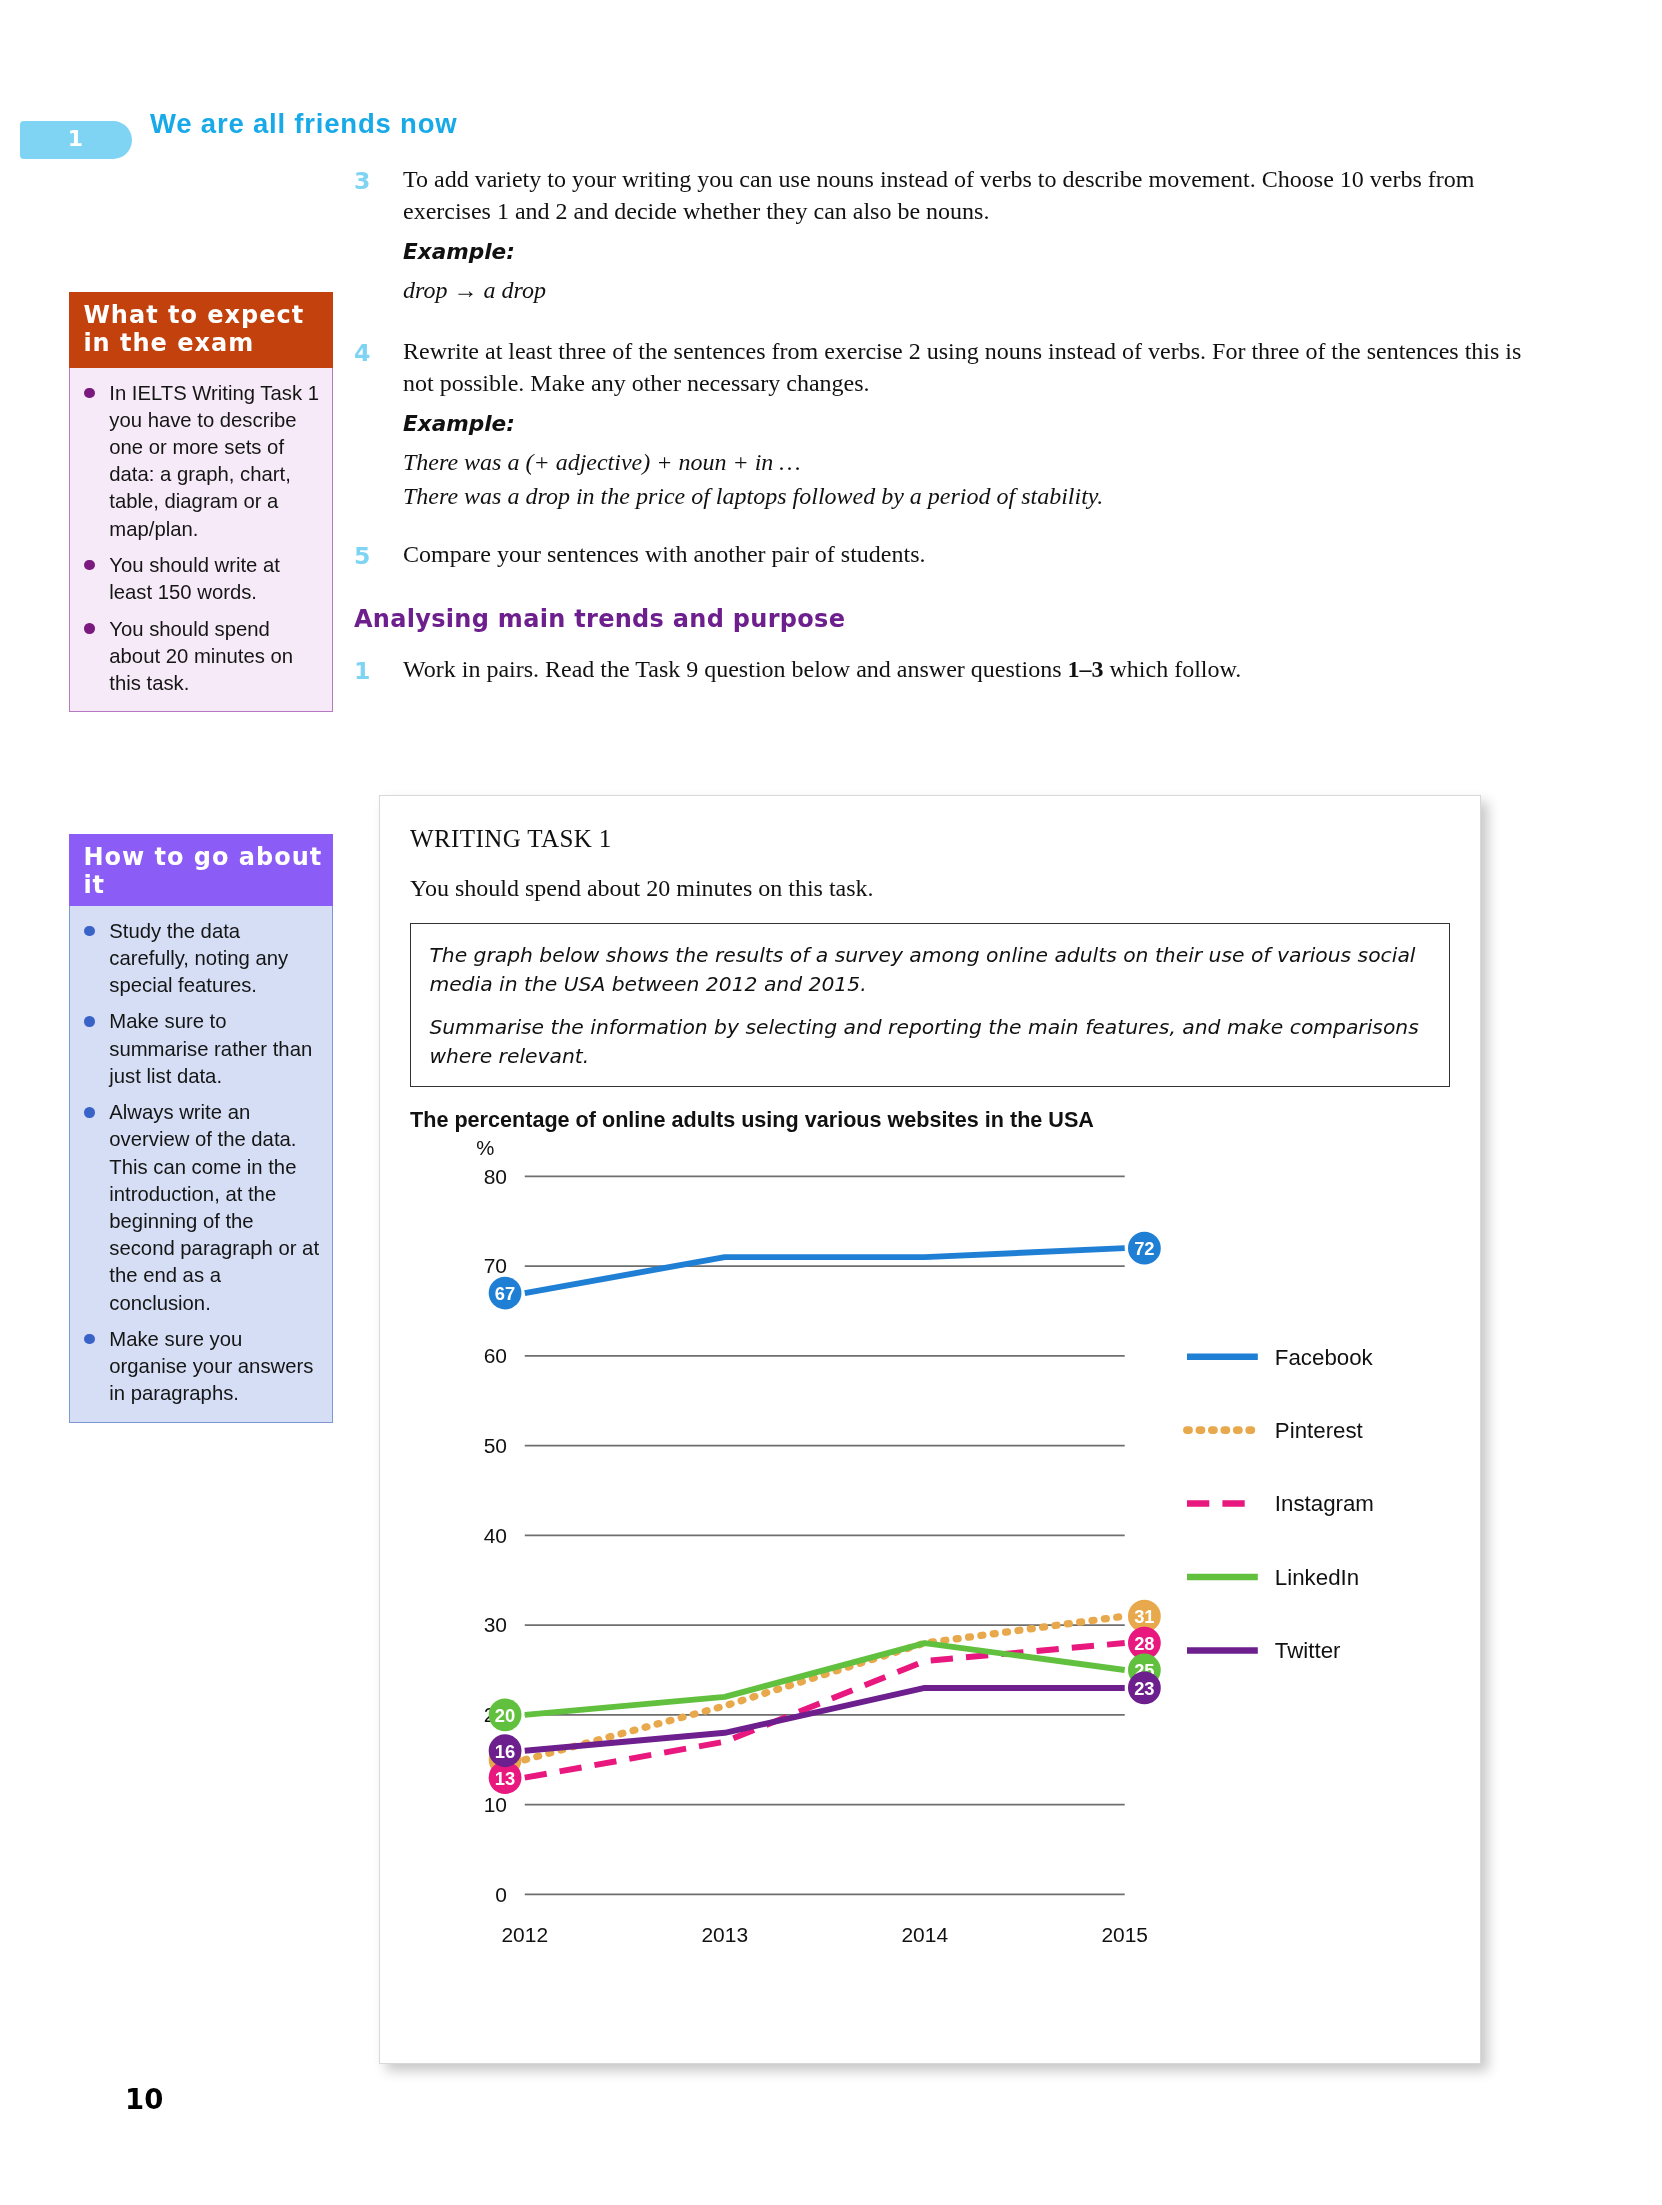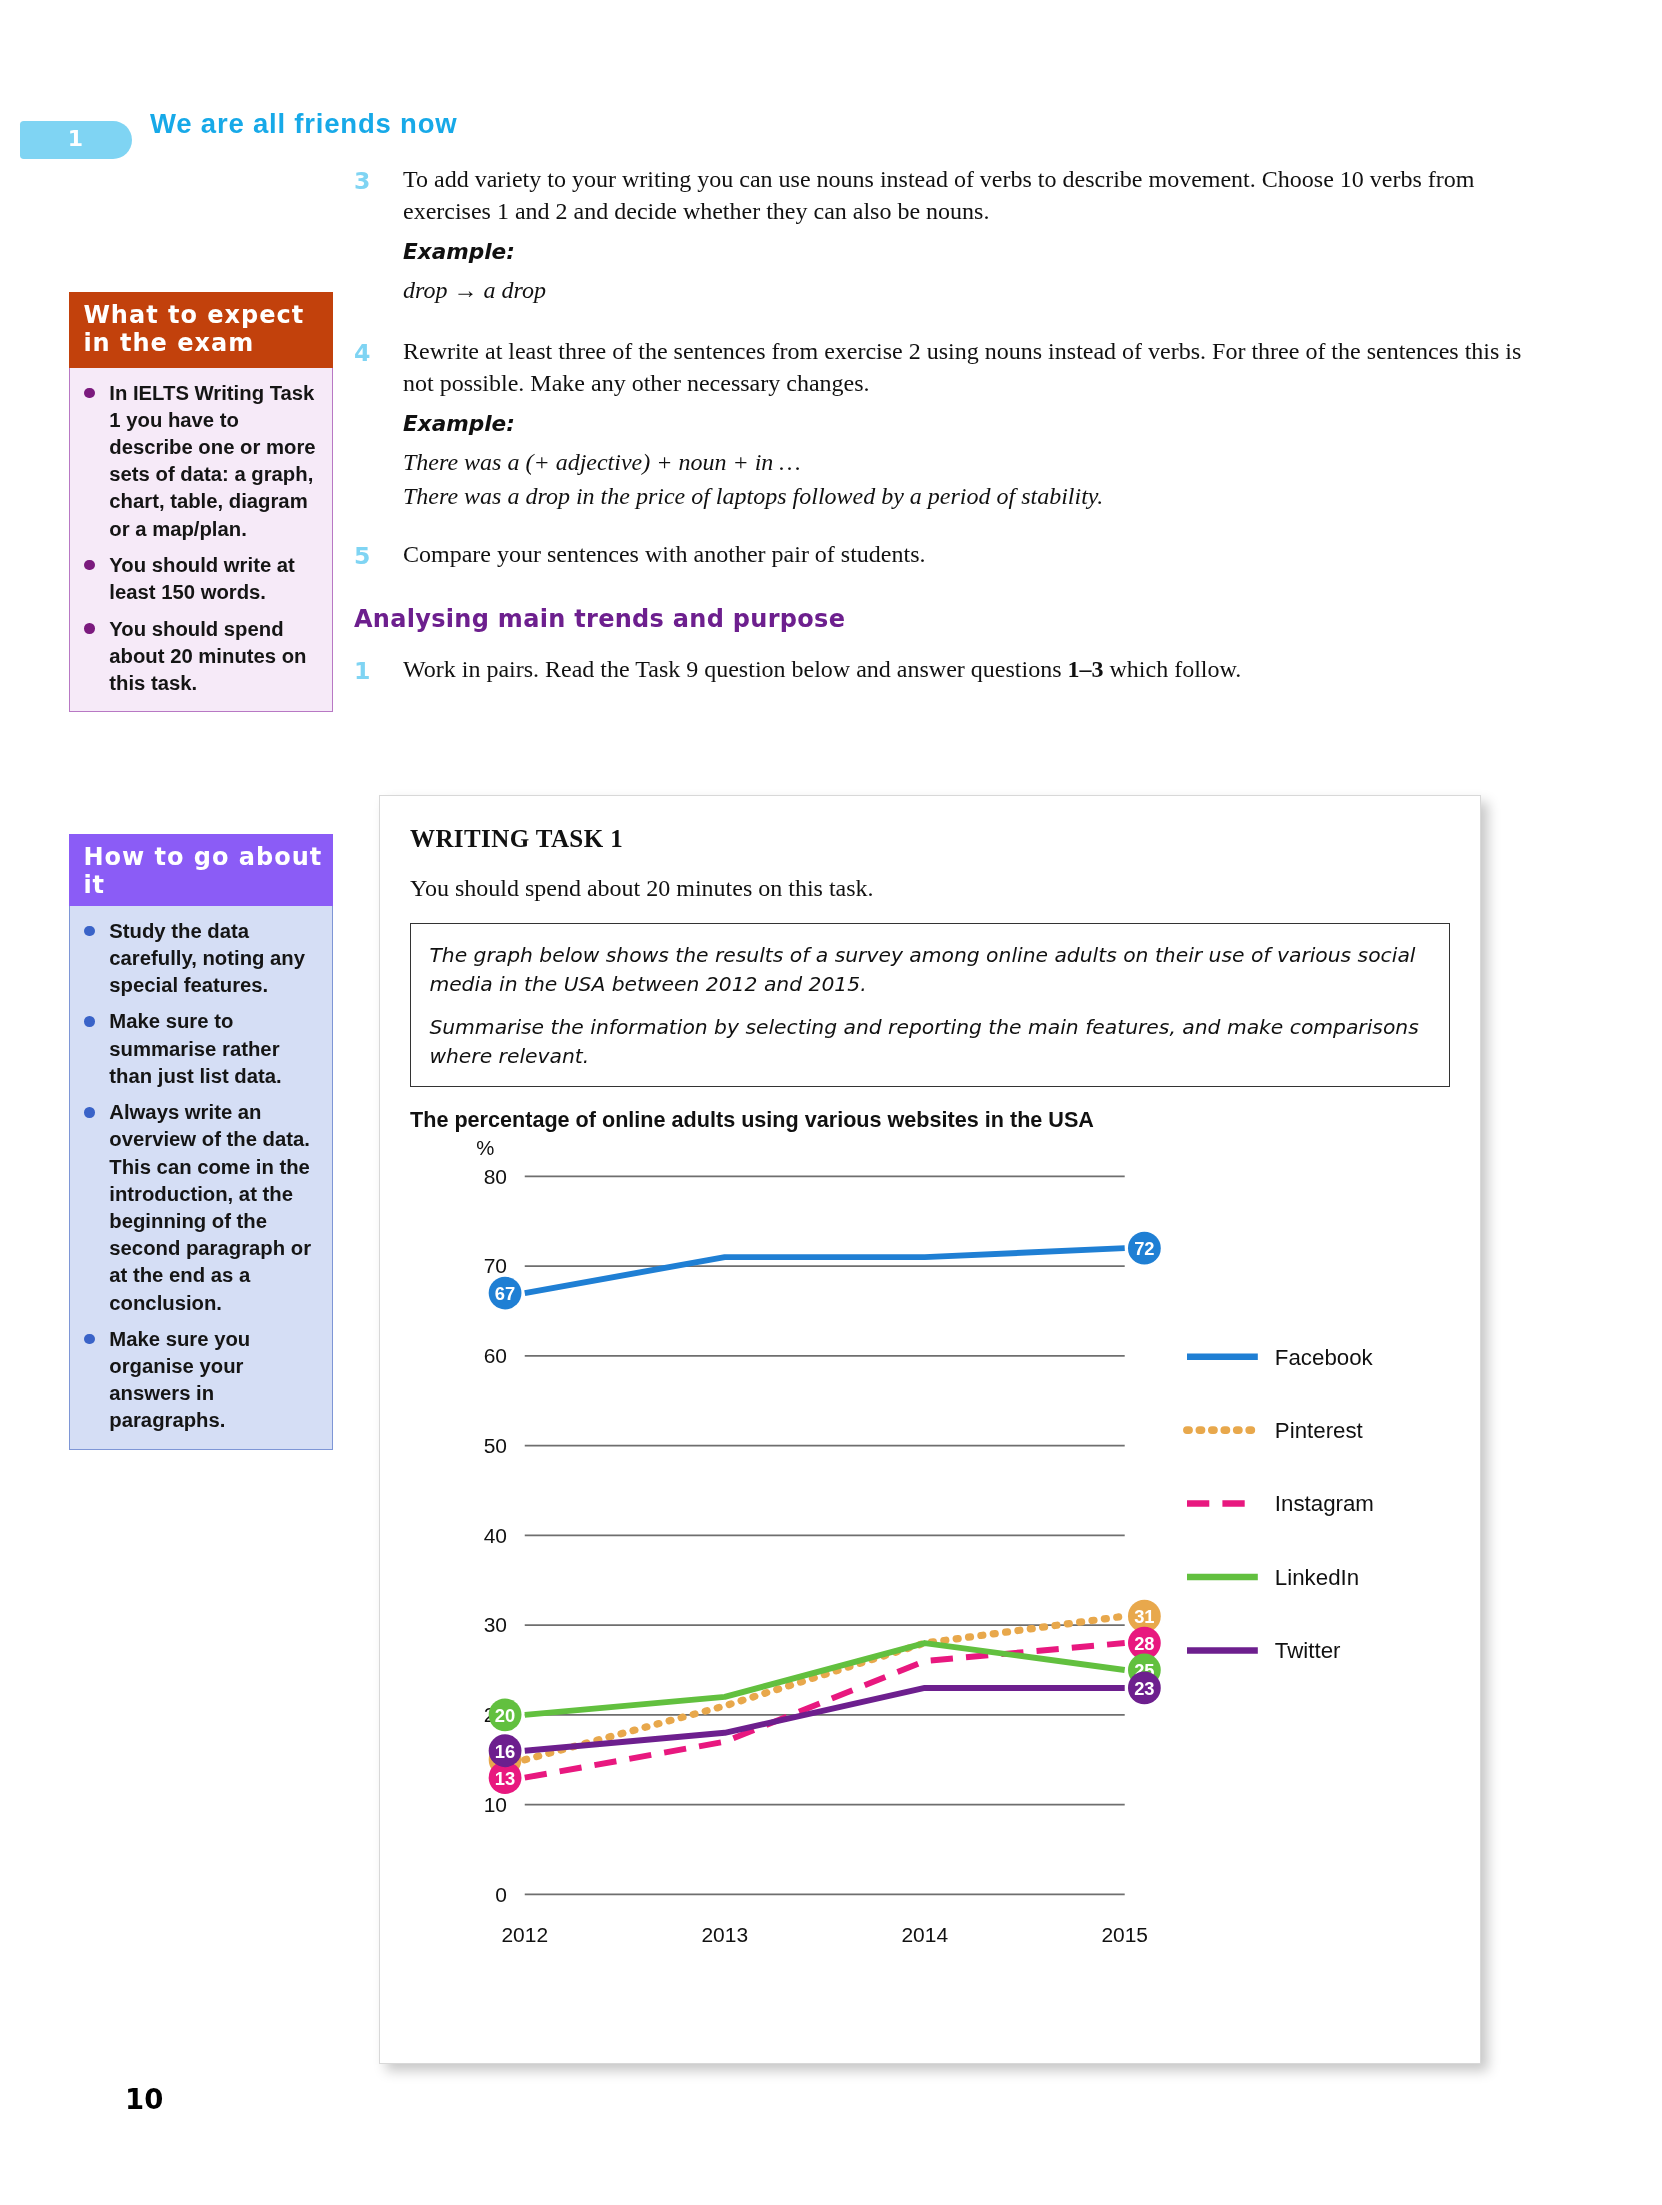--- a/index.html
+++ b/index.html
@@ -35,21 +35,21 @@
     color:#ffffff; font-family:"DejaVu Sans", sans-serif;
     font-size:24px; font-weight:bold; line-height:1.17;
     padding:9.2px 0 10.5px 14.4px; letter-spacing:1px;
   }
   .tipbox .tb-body {
     padding:11.8px 13px 14.4px 11.8px;
     font-family:"Liberation Sans", sans-serif;
     font-size:20.3px; line-height:1.34; color:#151515;
   }
   .tipbox ul { list-style:none; margin:0; padding:0; }
-  .tipbox li { position:relative; padding-left:27.5px; margin-bottom:9.2px;font-weight:bold; }
+  .tipbox li { position:relative; padding-left:27.5px; margin-bottom:9.2px; }
   .tipbox li:last-child { margin-bottom:0; }
   .tipbox li .bullet {
     position:absolute; left:2.6px; top:7.9px;
     width:10.5px; height:10.5px; border-radius:50%;
   }
 
   #tipbox-exam { top:292px; }
   #tipbox-exam .tb-head { background:#c2410c; }
   #tipbox-exam .tb-outer { border:1.3px solid #b878c4; border-top:none; background:#f6eaf8; }
   #tipbox-exam li .bullet { background:#7b1a7e; }
@@ -84,21 +84,21 @@
   }
 
   
   #task-card {
     position:absolute; left:379px; top:795px; width:1102px; height:1269px;
     background:#ffffff; border:0.7px solid #d8d8d8;
     box-shadow: 6.6px 6.6px 11.8px rgba(0,0,0,0.22);
   }
   #task-inner { padding:29px 30px 0 30px; }
   #task-title {
-    font-family:"Liberation Serif", serif; font-weight:bold;
+    font-family:"Liberation Serif", serif; font-weight:normal;
     font-size:25px; letter-spacing:0.4px; margin-bottom:22px; color:#111;
   }
   #task-sub { font-size:24px; margin-bottom:21px; color:#111; }
   #prompt-box {
     border:1.3px solid #333; padding:17px 18.4px 15.7px 18.4px; margin-bottom:19.7px;
   }
   #prompt-box p {
     margin:0 0 14.4px 0; font-family:"DejaVu Sans", sans-serif;
     font-style:italic; font-size:20.3px; line-height:1.42; color:#111;
   }

